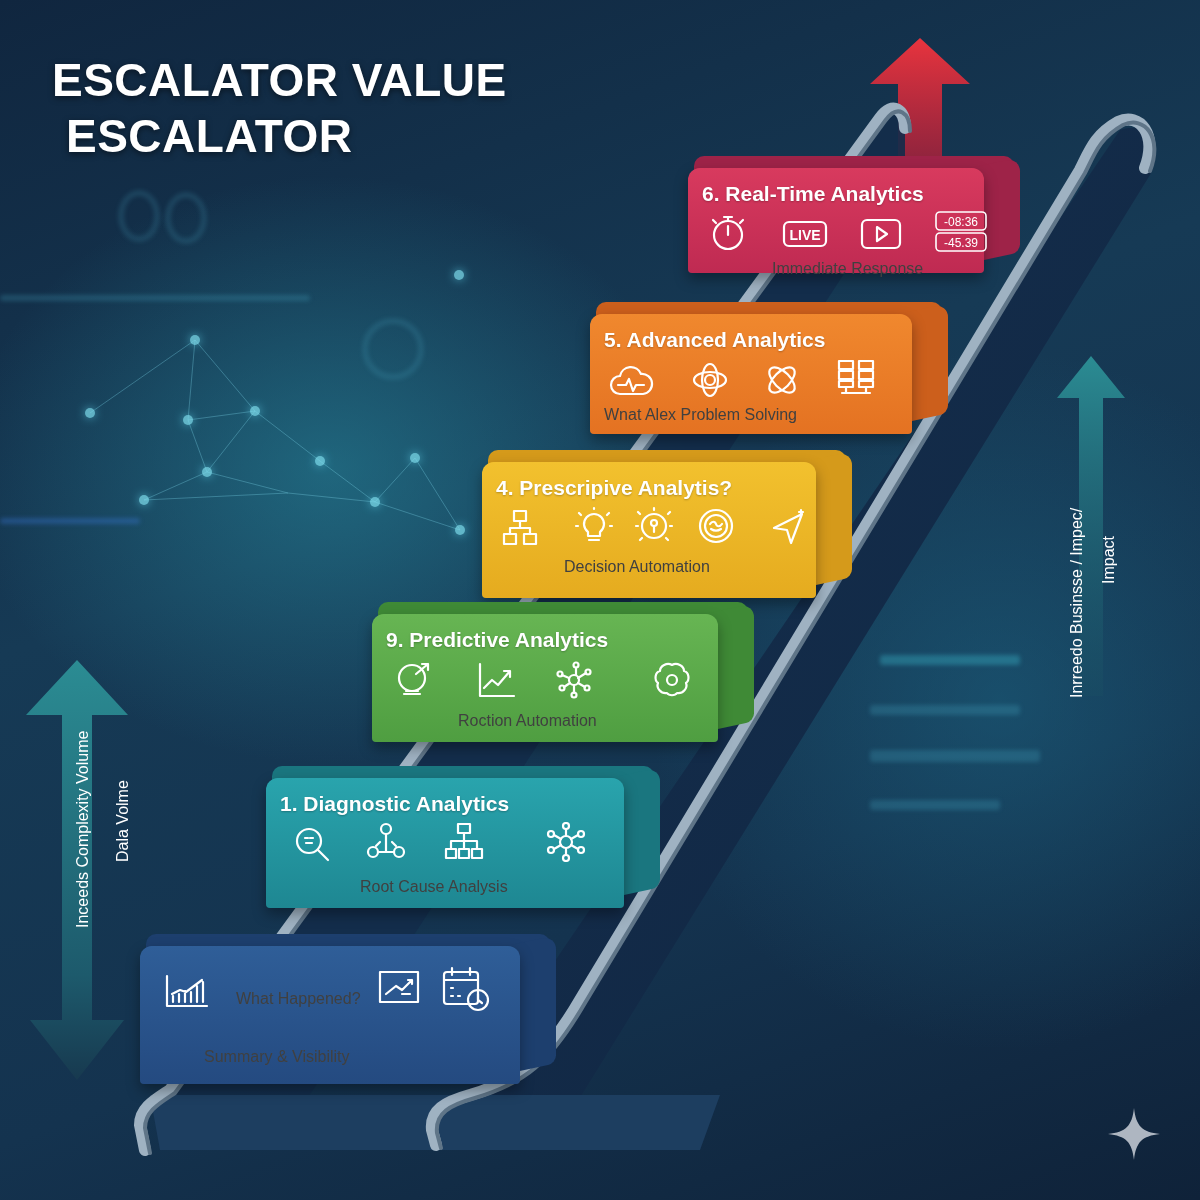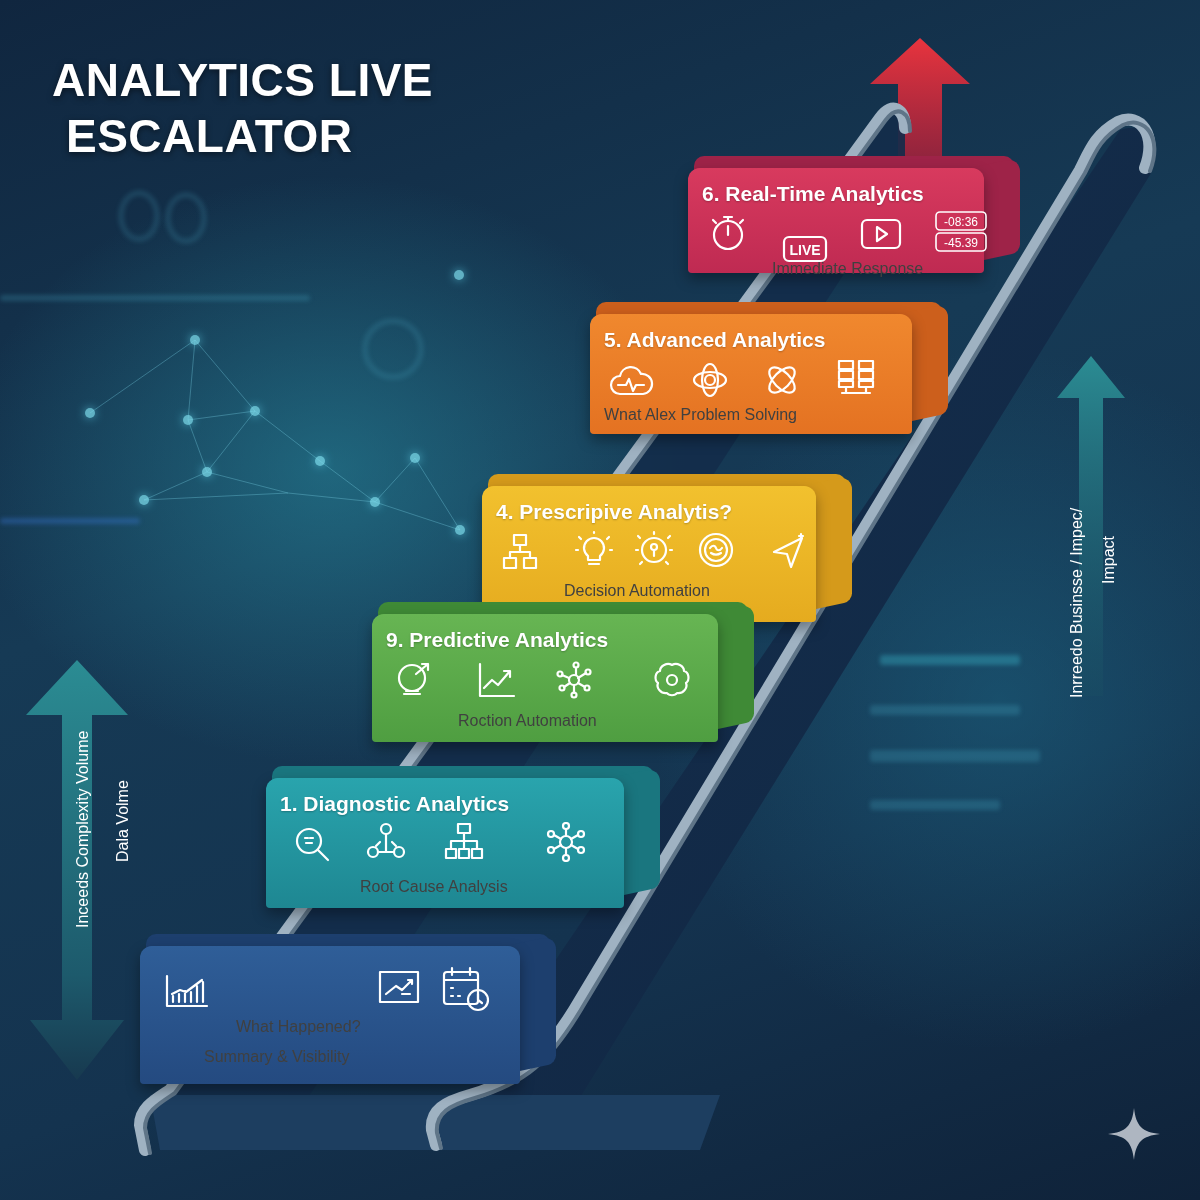--- a/index.html
+++ b/index.html
@@ -105,21 +105,21 @@
   <div class="bg-node" style="left:202px;top:467px;"></div>
   <div class="bg-node" style="left:139px;top:495px;"></div>
   <div class="bg-node" style="left:315px;top:456px;"></div>
   <div class="bg-node" style="left:370px;top:497px;"></div>
   <div class="bg-node" style="left:410px;top:453px;"></div>
   <div class="bg-node" style="left:455px;top:525px;"></div>
   <div class="bg-node" style="left:454px;top:270px;"></div>
 </div>
 
 <div class="title">
-  <span>ANALYTICS LIVE</span>
+  <span>ESCALATOR VALUE</span>
   <span class="l2">ESCALATOR</span>
 </div>
 
 <svg style="position:absolute;left:868px;top:38px" width="104" height="130">
   <defs>
     <linearGradient id="redArrow" x1="0" y1="0" x2="0" y2="1">
       <stop offset="0" stop-color="#e8343e"></stop>
       <stop offset="1" stop-color="#a0203a" stop-opacity="0.85"></stop>
     </linearGradient>
   </defs>
@@ -177,21 +177,21 @@
   <div class="front"></div>
   <div class="content">
     <div class="heading">6. Real-Time Analytics</div>
     <div class="icons">
       <span class="icon" style="left:6px;top:0">
         <svg viewBox="0 0 40 40">
             <circle cx="20" cy="23" r="14"></circle>
             <path d="M16 5h8M20 5v4M20 23V14M32 11l3-3M8 11L5 8"></path>
           </svg>
       </span>
-      <span class="icon" style="left:78px;top:17px;width:50px">
+      <span class="icon" style="left:78px;top:2px;width:50px">
         <svg viewBox="0 0 50 40" style="width:50px">
             <rect x="4" y="8" width="42" height="24" rx="5"></rect>
             <text x="25" y="26" text-anchor="middle" fill="#fff" stroke="none" font-size="14" font-weight="700" font-family="Liberation Sans, sans-serif">LIVE</text>
           </svg>
       </span>
       <span class="icon" style="left:156px;top:2px;width:46px">
         <svg viewBox="0 0 46 40" style="width:46px">
             <rect x="4" y="6" width="38" height="28" rx="5"></rect>
             <path d="M19 13l10 7-10 7z"></path>
           </svg>
@@ -244,21 +244,21 @@
             <rect x="23" y="13" width="14" height="8"></rect>
             <rect x="23" y="23" width="14" height="6"></rect>
             <path d="M10 29v6M30 29v6M6 35h28"></path>
           </svg>
       </span>
     </div>
     <div class="caption" style="left:14px;top:92px">Wnat Alex Problem Solving</div>
   </div>
 </div>
 
-<div class="step s4" style="left:482px;top:462px;width:334px;height:136px;margin-top:24px;">
+<div class="step s4" style="left:482px;top:462px;width:334px;height:136px;">
   <div class="top-face"></div>
   <div class="side"></div>
   <div class="front"></div>
   <div class="content">
     <div class="heading">4. Prescripive Analytis?</div>
     <div class="icons">
       <span class="icon" style="left:4px;top:2px">
         <svg viewBox="0 0 40 40">
             <rect x="14" y="3" width="12" height="10"></rect>
             <rect x="4" y="26" width="12" height="10"></rect>
@@ -408,20 +408,20 @@
       <span class="icon" style="left:288px;top:0;width:48px;height:46px">
         <svg viewBox="0 0 48 46" style="width:48px;height:46px">
             <rect x="2" y="6" width="34" height="32" rx="3"></rect>
             <path d="M2 14h34M10 2v7M28 2v7"></path>
             <circle cx="36" cy="34" r="10"></circle>
             <path d="M36 28v6l4 3"></path>
             <path d="M9 22h2M9 30h2M16 30h2"></path>
           </svg>
       </span>
     </div>
-    <div class="caption" style="left:96px;top:72px">What Happened?</div>
+    <div class="caption" style="left:96px;top:44px">What Happened?</div>
     <div class="caption" style="left:64px;top:102px">Summary &amp; Visibility</div>
   </div>
 </div>
 
 <svg class="sparkle" viewBox="0 0 56 56">
   <path d="M28 2 C30 20 36 26 54 28 C36 30 30 36 28 54 C26 36 20 30 2 28 C20 26 26 20 28 2 Z" fill="#aeb6c1"></path>
 </svg>
 
 </body></html>

